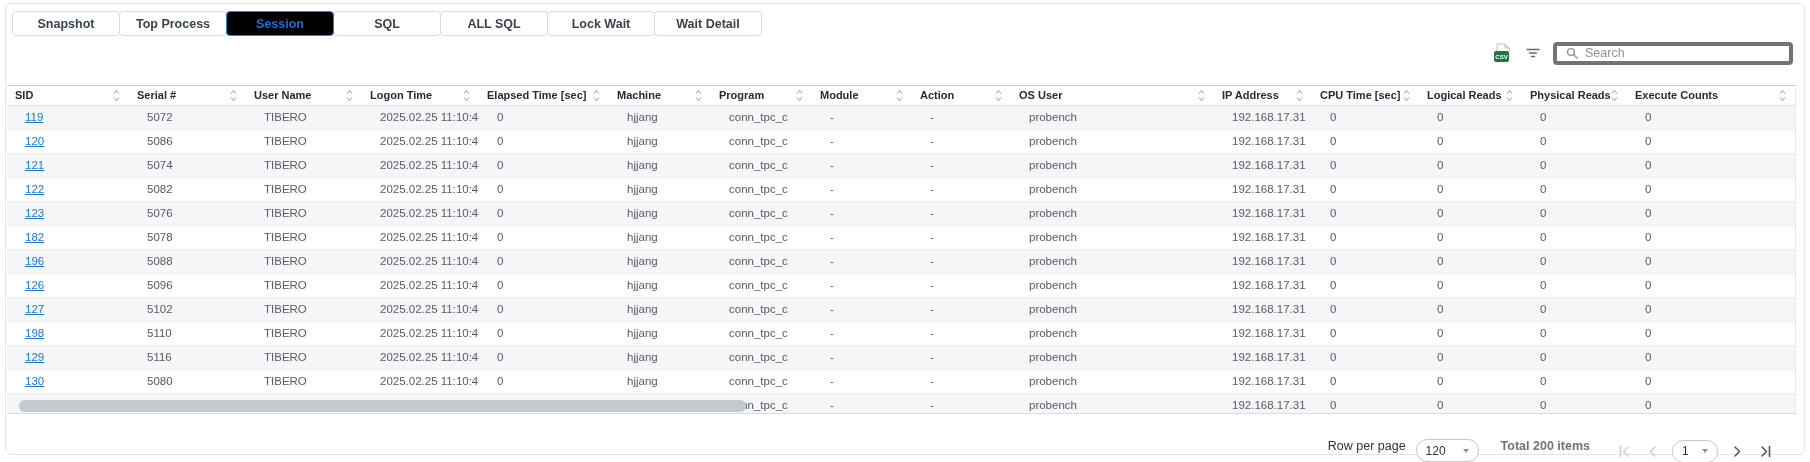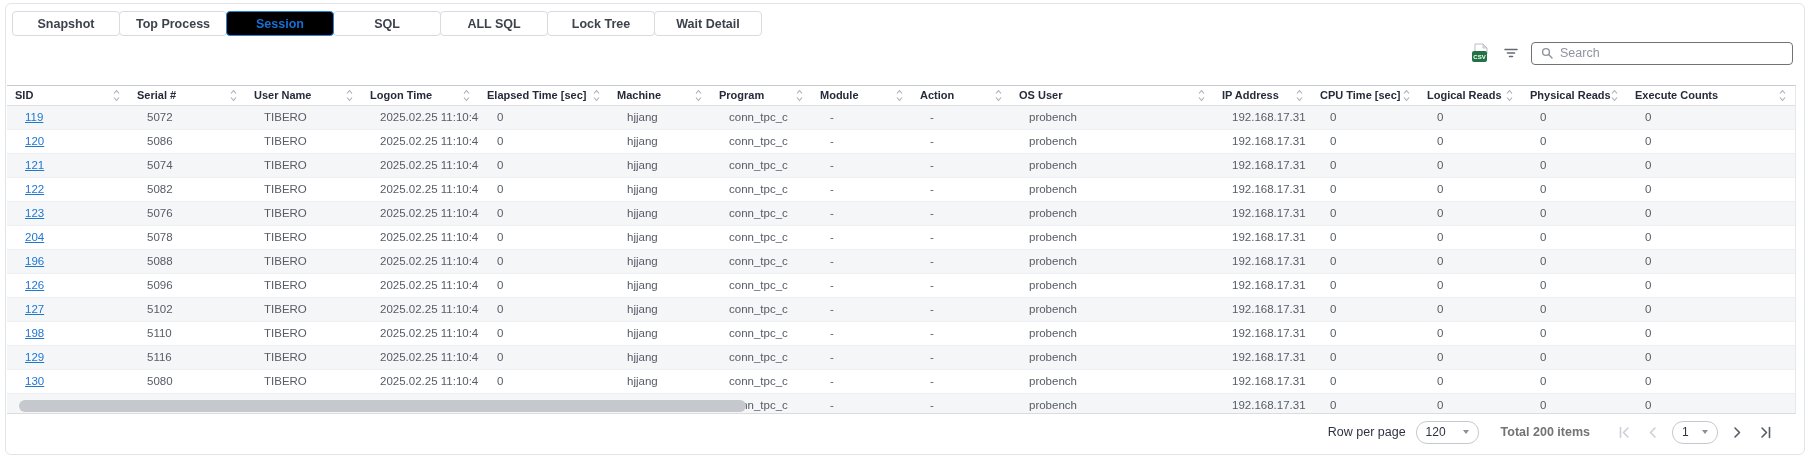--- a/index.html
+++ b/index.html
@@ -11,60 +11,60 @@
   .tab-bar{position:absolute;left:6px;top:7px;display:flex;z-index:3;}
   .tab{width:108px;height:25px;display:flex;align-items:center;justify-content:center;background:#fff;
        border:1px solid #d9dcdf;margin-left:-1px;border-radius:4px;font-size:12.5px;font-weight:700;
        color:#3d424d;cursor:pointer;position:relative;white-space:nowrap;}
   .tab:first-child{margin-left:0}
   .tab.active{background:#000000;border-color:#2b82da;color:#176fd4;z-index:2}
 
   
   .toolbar{position:absolute;top:37px;right:11px;display:flex;align-items:center;gap:9px;height:24px;}
   .icon-btn{width:22px;height:22px;display:flex;align-items:center;justify-content:center;cursor:pointer;border-radius:3px;}
-  .search-box{width:262px;height:23px;border:1px solid #737373;border-radius:4px;display:flex;align-items:center;
+  .search-box{width:240px;height:23px;border:4px solid #737373;border-radius:4px;display:flex;align-items:center;
               padding:0 8px;gap:6px;background:#fff;}
   .search-box input{border:none;outline:none;flex:1;font-size:12.5px;color:#3c4148;font-family:inherit;background:transparent;min-width:0;}
   .search-box input::placeholder{color:#8f949d;}
 
   
   .table-wrap{position:absolute;left:1px;top:81px;width:1789px;height:329px;overflow:hidden;
               border-top:1px solid #c7cad1;border-bottom:1px solid #dadce1;border-right:1px solid #e6e8ec;}
   table{border-collapse:collapse;table-layout:fixed;width:1788px;}
   th{height:19px;text-align:left;font-size:11px;font-weight:700;color:#262b3b;position:relative;
      padding:0 0 0 8px;border-bottom:1px solid #dddfe4;white-space:nowrap;cursor:pointer;}
   .sort-icon{position:absolute;right:9px;top:3px;line-height:0;}
   td{height:24px;padding:0 0 0 18px;font-size:11.5px;color:#565b66;white-space:nowrap;overflow:hidden;border-bottom:1px solid #edeff2;}
   tbody tr:nth-child(odd){background:#f5f6f8;}
   a.sid{color:#2077d2;text-decoration:underline;cursor:pointer;text-align:center;}
 
   .hscroll{position:absolute;left:13px;top:396px;width:727px;height:12px;border-radius:6px;background:#c5c8cd;cursor:pointer;z-index:4;}
 
   
-  .footer{position:absolute;top:416px;right:30px;display:flex;align-items:center;height:24px;font-size:12.5px;color:#2e3340;}
+  .footer{position:absolute;top:435px;right:30px;display:flex;height:24px;font-size:12.5px;color:#2e3340;}
   .select{height:23px;border:1px solid #c6c9cf;border-radius:11px;display:flex;align-items:center;
           padding:0 9px;gap:12px;font-size:12px;color:#2e3340;background:#fff;cursor:pointer;white-space:nowrap;}
   .caret{width:0;height:0;border-left:3.5px solid transparent;border-right:3.5px solid transparent;border-top:4px solid #8a8f98;}
   .pager{display:flex;align-items:center;gap:12px;margin-left:26px;}
   .pg-btn{width:16px;height:16px;display:flex;align-items:center;justify-content:center;cursor:pointer;}
   .total{font-weight:700;color:#737373;margin-left:22px;}
   .rpp-label{margin-right:10px;}
 </style>
 </head>
 <body>
 
 <div class="panel">
 
   <div class="tab-bar">
       <div class="tab">Snapshot</div>
       <div class="tab">Top Process</div>
       <div class="tab active">Session</div>
       <div class="tab">SQL</div>
       <div class="tab">ALL SQL</div>
-      <div class="tab">Lock Tree</div>
+      <div class="tab">Lock Wait</div>
       <div class="tab">Wait Detail</div>
     </div>
 
   <div class="toolbar">
     <div class="icon-btn">
       <svg width="20" height="20" viewBox="0 0 20 20">
         <path d="M5 1h8l4 4v6H5z" fill="#ffffff" stroke="#b9bdc4" stroke-width="1"></path>
         <path d="M13 1l4 4h-4z" fill="#dfe2e6" stroke="#b9bdc4" stroke-width="0.8"></path>
         <rect x="2" y="8" width="15" height="11" rx="2" fill="#217346"></rect>
         <text x="9.5" y="16" font-size="6" font-weight="bold" fill="#ffffff" text-anchor="middle" font-family="Liberation Sans, sans-serif">CSV</text>
@@ -247,21 +247,21 @@
             <td>-</td>
             <td>-</td>
             <td>probench</td>
             <td>192.168.17.31</td>
             <td>0</td>
             <td>0</td>
             <td>0</td>
             <td>0</td>
           </tr>
           <tr>
-            <td><a class="sid">204</a></td>
+            <td><a class="sid">182</a></td>
             <td>5078</td>
             <td>TIBERO</td>
             <td>2025.02.25 11:10:46</td>
             <td>0</td>
             <td>hjjang</td>
             <td>conn_tpc_c</td>
             <td>-</td>
             <td>-</td>
             <td>probench</td>
             <td>192.168.17.31</td>

